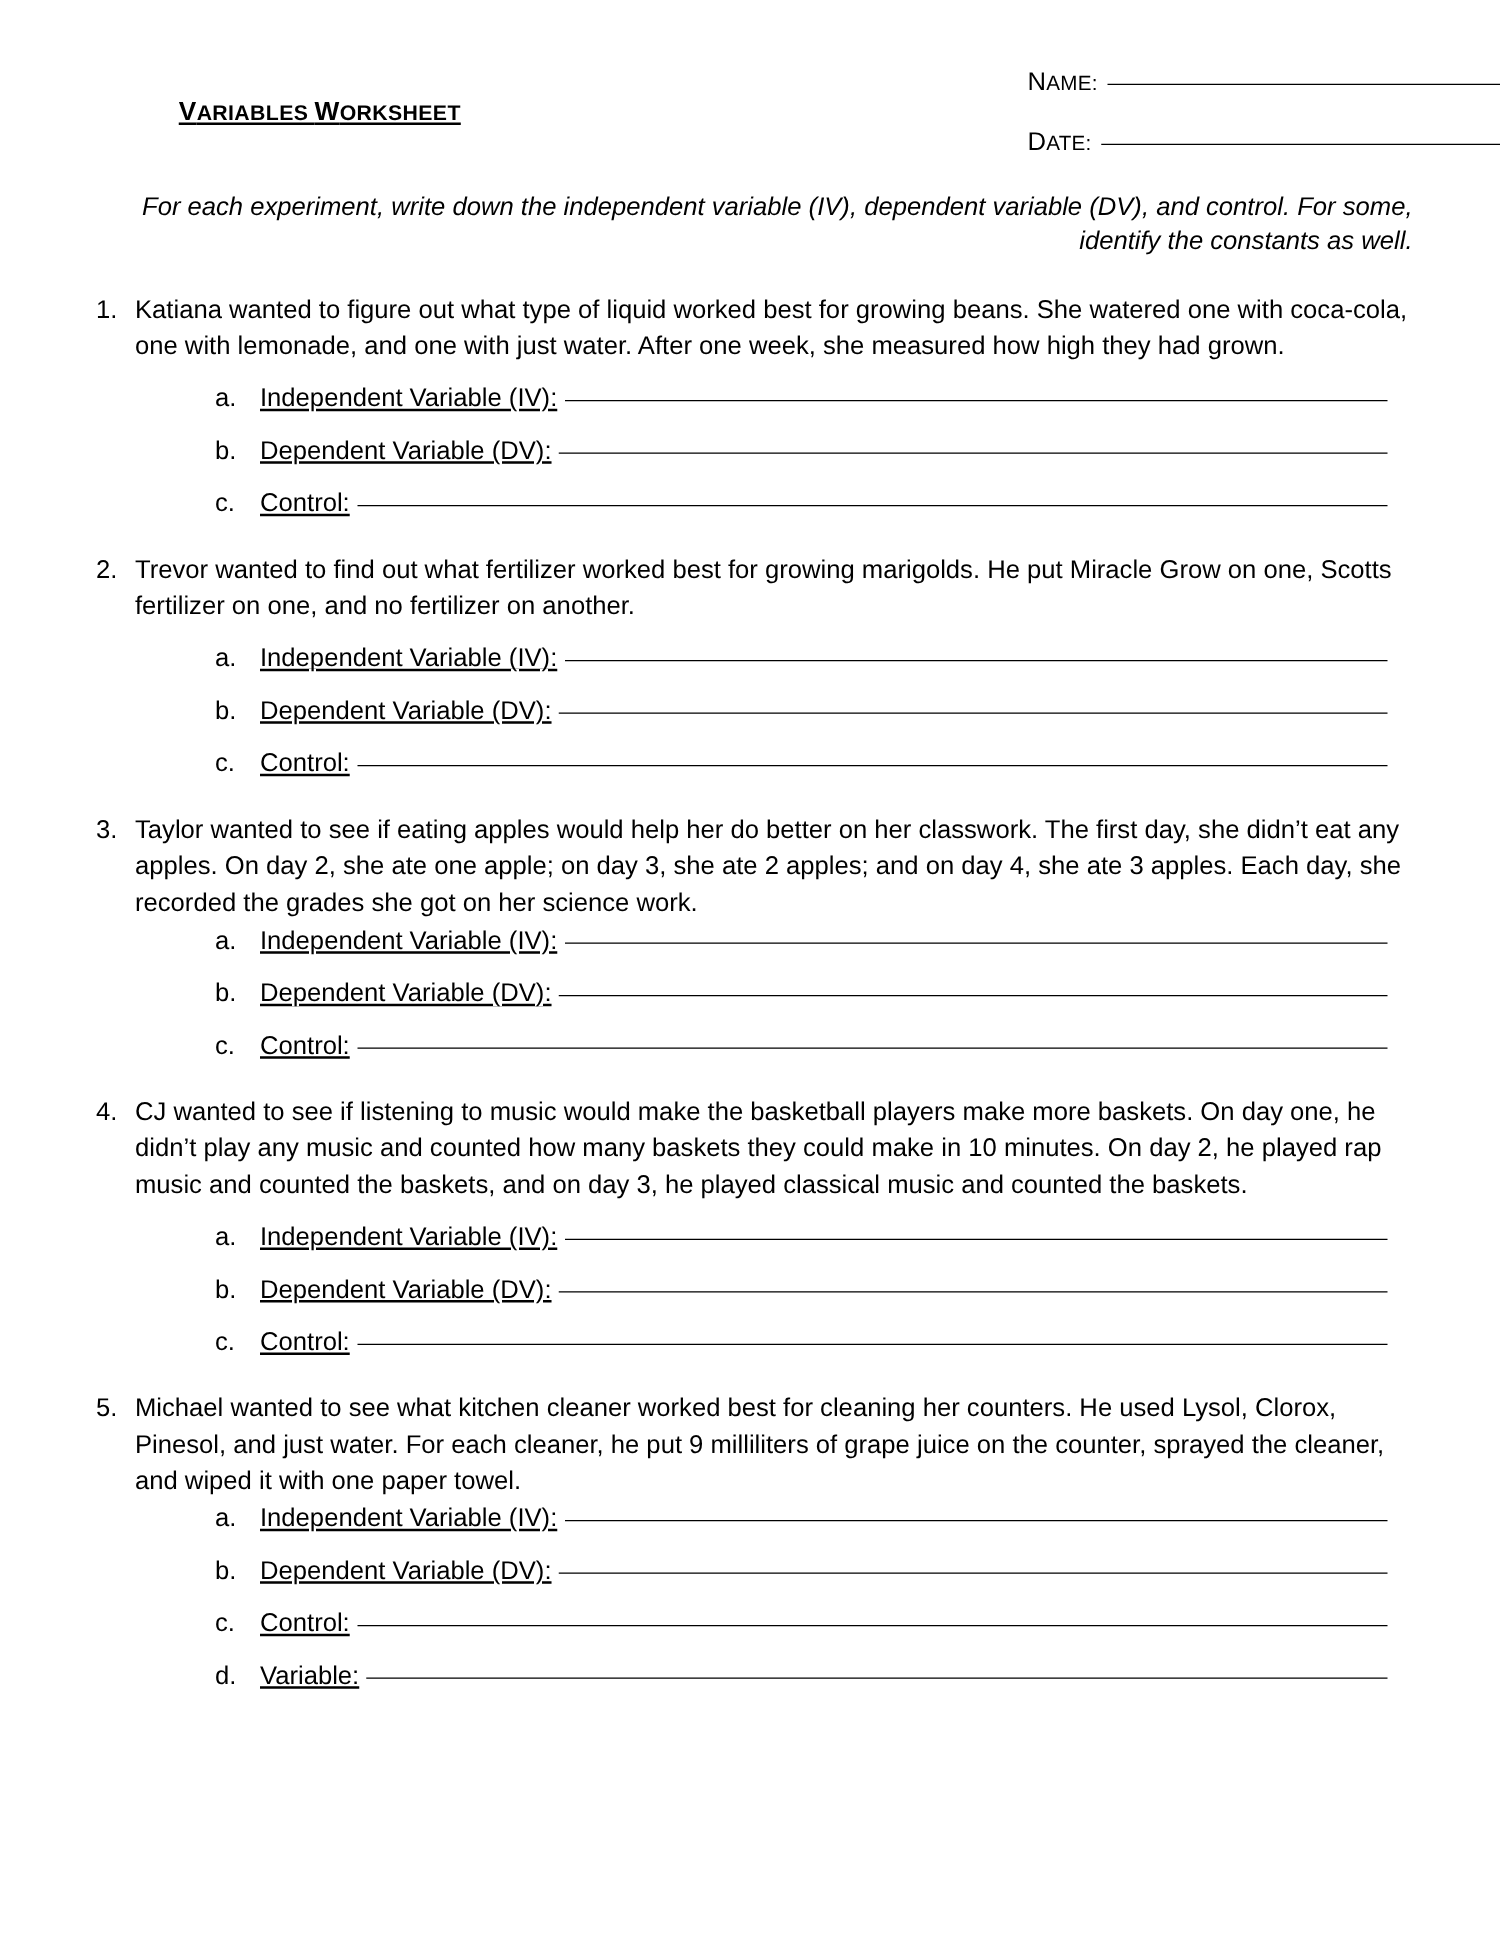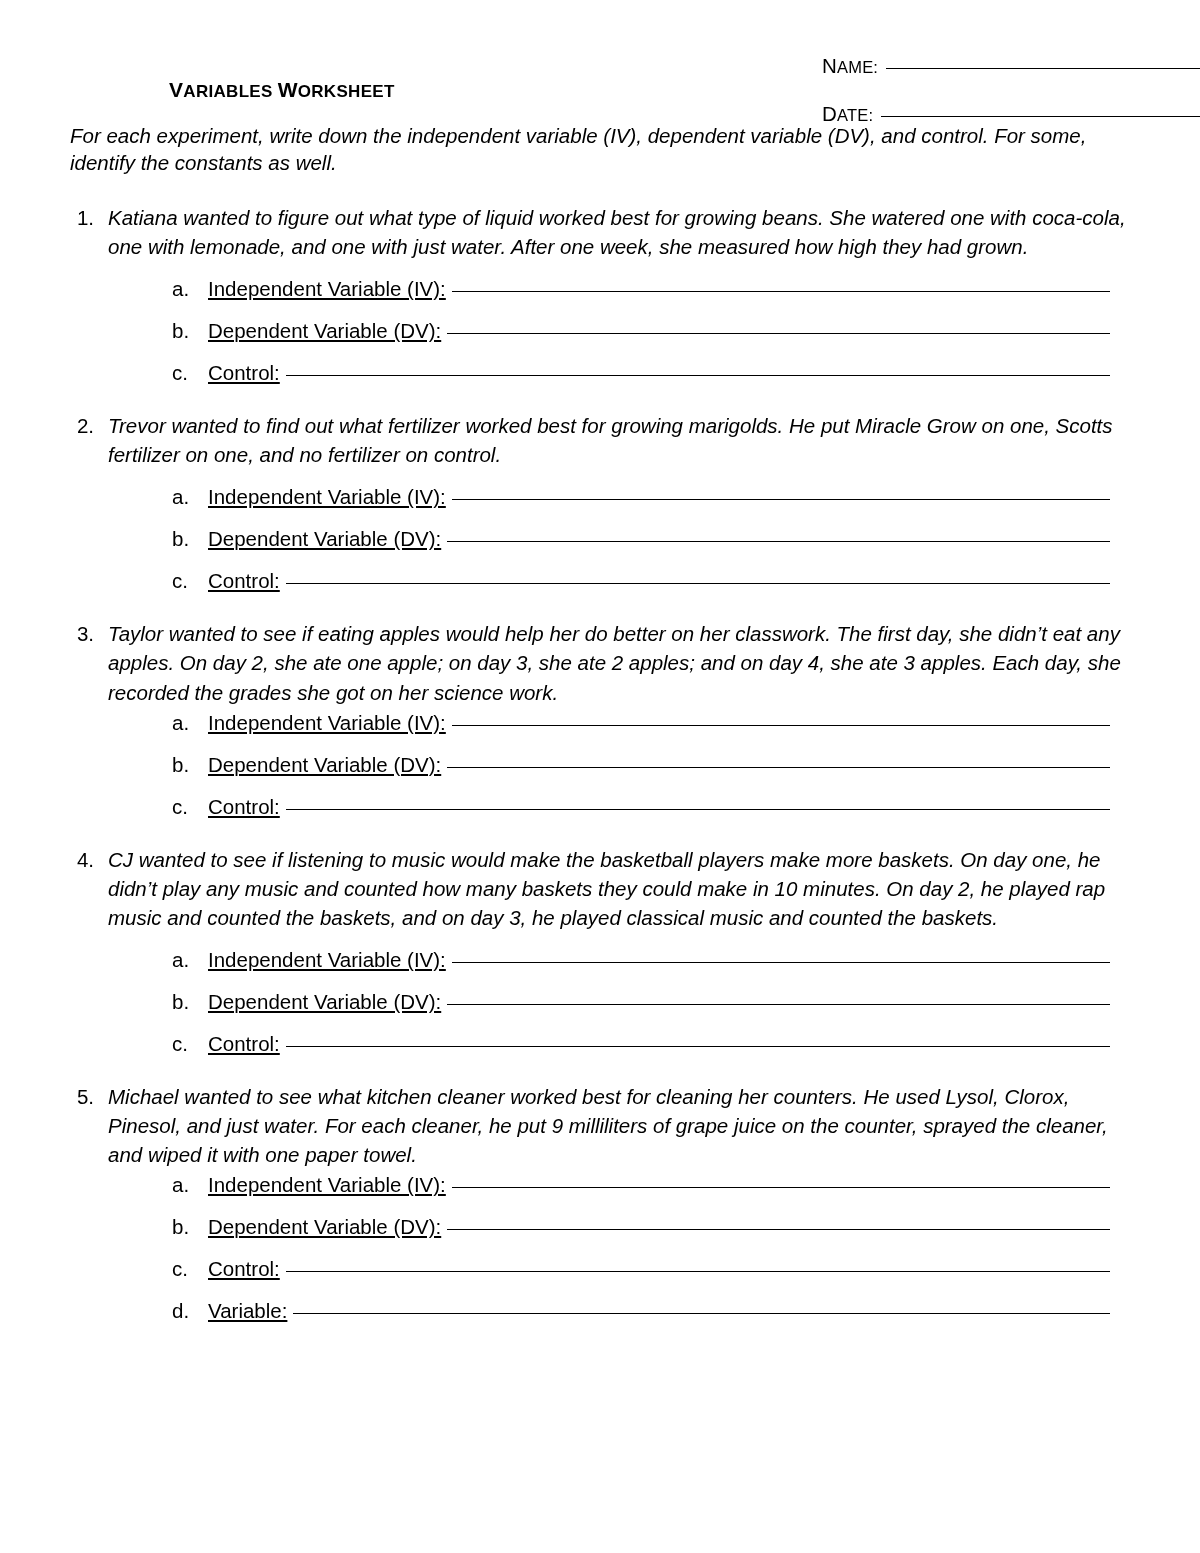--- a/index.html
+++ b/index.html
@@ -47,44 +47,45 @@
     margin-left: 8px;
     position: relative;
     top: -4px;
   }
 
   .title-block {
     margin-top: -52px;
     text-align: left;
   }
   .ws-title {
-    margin-left: 107px;
+    margin-left: 81px;
     font-size: 21px;
     font-weight: bold;
     letter-spacing: 0.3px;
+    text-decoration: underline;
     display: inline-block;
   }
   .ws-title .sc { font-size: 17px; }
 
   .period-row {
     margin-left: 300px;
     margin-top: 9px;
     display: flex;
     align-items: baseline;
     width: 390px;
     font-size: 20.5px;
   }
   .period-row .rule { top: -3px; }
 
   .intro {
-    margin-top: 20px;
+    margin-top: 50px;
     font-style: italic;
     font-size: 20.5px;
     line-height: 1.35;
-    text-align: left;
+    text-align: right;
     padding: 0 8px;
   }
 
   
   .questions {
     margin-top: 24px;
   }
   .q {
     display: flex;
     align-items: flex-start;
@@ -98,21 +99,20 @@
     line-height: 1.42;
     padding-right: 14px;
     box-sizing: border-box;
   }
   .q-text {
     flex: 1 1 auto;
     font-size: 20.5px;
     line-height: 1.42;
     text-align: left;
     padding-right: 8px;
-    font-style: italic;
   }
 
   .answers {
     margin-top: 16px;
     margin-left: 110px;
   }
   .answers.nogap { margin-top: 4px; }
   .ans {
     display: flex;
     align-items: baseline;
@@ -177,21 +177,21 @@
       </div>
       <div class="ans">
         <span class="ans-letter">c.</span>
         <span class="ans-label">Control:</span>
         <span class="rule"></span>
       </div>
     </div>
 
     <div class="q">
       <div class="q-num">2.</div>
-      <div class="q-text">Trevor wanted to find out what fertilizer worked best for growing marigolds.  He put Miracle Grow on one, Scotts fertilizer on one, and no fertilizer on control.</div>
+      <div class="q-text">Trevor wanted to find out what fertilizer worked best for growing marigolds.  He put Miracle Grow on one, Scotts fertilizer on one, and no fertilizer on another.</div>
     </div>
     <div class="answers">
       <div class="ans">
         <span class="ans-letter">a.</span>
         <span class="ans-label">Independent Variable (IV):</span>
         <span class="rule"></span>
       </div>
       <div class="ans">
         <span class="ans-letter">b.</span>
         <span class="ans-label">Dependent Variable (DV):</span>

